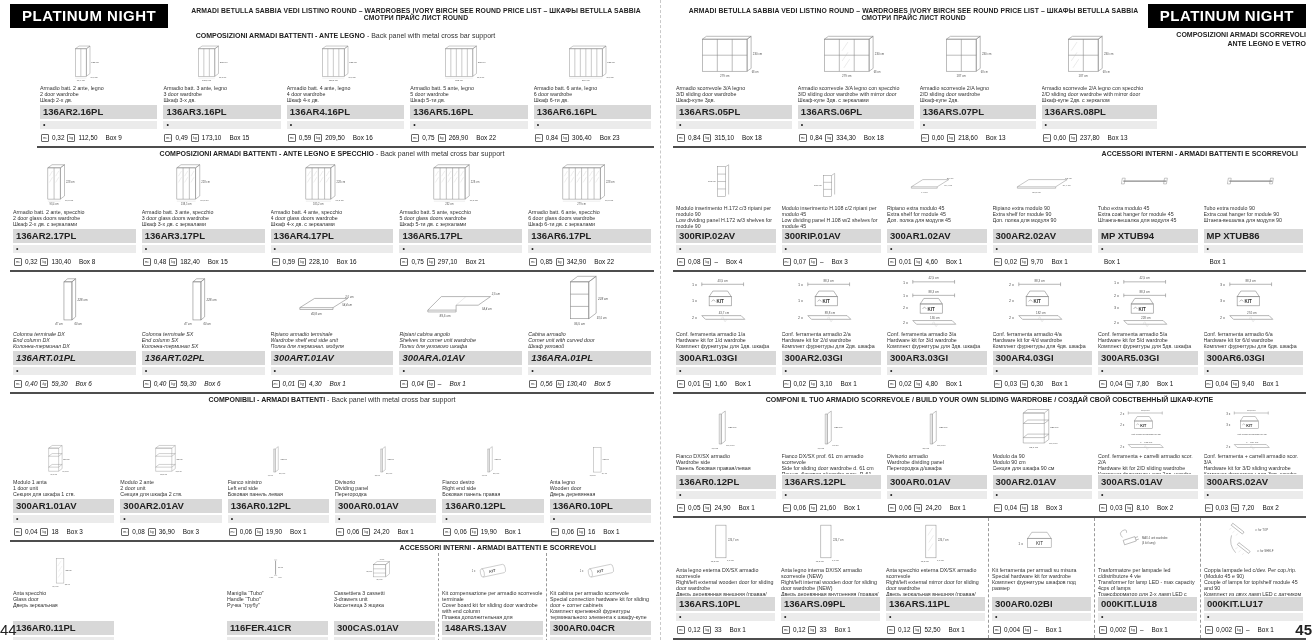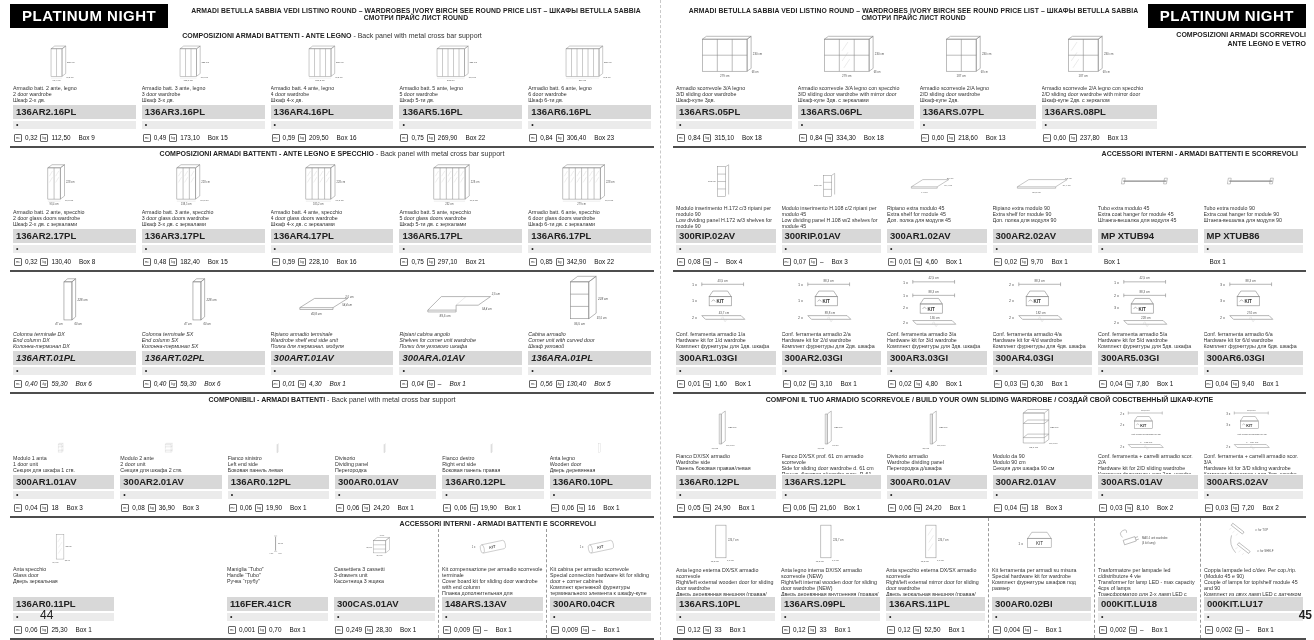--- a/index.html
+++ b/index.html
@@ -28,36 +28,36 @@
   .cell.dashed{border-left:1px dashed #9a9a9a;}
   .diag{flex:1;min-height:0;}
   .diag svg{width:100%;height:100%;display:block;}
   .desc{font-size:5.3px;line-height:1.15;color:#333;overflow:hidden;flex:0 0 auto;}
   .codebar{background:#d8d8d8;font-weight:bold;font-size:9.5px;height:14px;line-height:14px;padding:0 3px;box-sizing:border-box;white-space:nowrap;overflow:hidden;flex:0 0 auto;margin-top:1px;}
   .dotbar{background:#ebebeb;height:8px;line-height:8px;font-size:7px;padding-left:3px;margin-top:2px;flex:0 0 auto;}
   .stats{height:13px;display:flex;align-items:center;gap:3px;font-size:6.4px;padding:2px 1px 0;flex:0 0 auto;white-space:nowrap;}
   .sicon{flex:0 0 auto;width:8px;height:8px;border:1px solid #666;border-radius:1px;font-size:3.6px;display:inline-flex;align-items:center;justify-content:center;color:#333;box-sizing:border-box;}
   .sval{font-weight:normal;color:#111;}
   .sbox{margin-left:5px;}
-  .pagenum{position:absolute;bottom:18px;font-size:12px;color:#222;margin-left:40px;}
+  .pagenum{position:absolute;bottom:2px;font-size:15px;color:#222;}
   .pn-l{left:0;}
   .pn-r{right:2px;font-weight:bold;}
   text{font-family:"Liberation Sans",sans-serif;}
 </style>
 </head>
 <body>
 
 <div class="spread">
   <div class="page page-left">
     <div class="pagehead">
       <div class="brandbox brand-left">PLATINUM NIGHT</div>
       <div class="banner banner-l">ARMADI BETULLA SABBIA VEDI LISTINO ROUND – WARDROBES IVORY BIRCH SEE ROUND PRICE LIST – ШКАФЫ BETULLA SABBIA СМОТРИ ПРАЙС ЛИСТ ROUND</div>
     </div>
     <div class="rows" id="rows-left">
-        <div class="row" style="height: 118px;">
+        <div class="row" style="height: 118px; margin-left: 27px;">
           <div class="row-header center"><span class="hb">COMPOSIZIONI ARMADI BATTENTI - ANTE LEGNO</span><span class="hn"> - Back panel with metal cross bar support</span></div>
           <div class="cells">
             <div class="cell">
               <div class="diag">
                 <svg viewBox="0 0 130 96" preserveAspectRatio="xMidYMid meet">
                   <polygon points="14,17 22,11 46,11 38,17" stroke="#8a8a8a" stroke-width="1" fill="none"></polygon>
                   <polygon points="38,17 46,11 46,71 38,77" stroke="#8a8a8a" stroke-width="1" fill="none"></polygon>
                   <rect x="14" y="17" width="24" height="60" stroke="#8a8a8a" stroke-width="1" fill="none"></rect>
                   <line x1="26" y1="17" x2="26" y2="77" stroke="#8a8a8a" stroke-width="1" fill="none"></line>
                   <line x1="14" y1="81" x2="38" y2="81" stroke="#b8b8b8" stroke-width="0.5"></line>
@@ -532,21 +532,21 @@
               <div class="stats">
                 <span class="sicon">m³</span>
                 <span class="sval">0,56</span>
                 <span class="sicon">kg</span>
                 <span class="sval">130,40</span>
                 <span class="sval sbox">Box 5</span>
               </div>
             </div>
           </div>
         </div>
-        <div class="row" style="height: 124px; gap: 37px;">
+        <div class="row" style="height: 148px; gap: 37px;">
           <div class="row-header center"><span class="hb">COMPONIBILI - ARMADI BATTENTI</span><span class="hn"> - Back panel with metal cross bar support</span></div>
           <div class="cells">
             <div class="cell">
               <div class="diag">
                 <svg viewBox="0 0 130 96" preserveAspectRatio="xMidYMid meet">
                   <polygon points="26,16 35,9 61,9 52,16" stroke="#8a8a8a" stroke-width="1" fill="none"></polygon>
                   <line x1="26" y1="16" x2="52" y2="16" stroke="#8a8a8a" stroke-width="1" fill="none"></line>
                   <line x1="26" y1="16" x2="26" y2="76" stroke="#8a8a8a" stroke-width="1" fill="none"></line>
                   <line x1="52" y1="16" x2="52" y2="76" stroke="#8a8a8a" stroke-width="1" fill="none"></line>
                   <line x1="61" y1="9" x2="61" y2="69" stroke="#8a8a8a" stroke-width="1" fill="none"></line>

